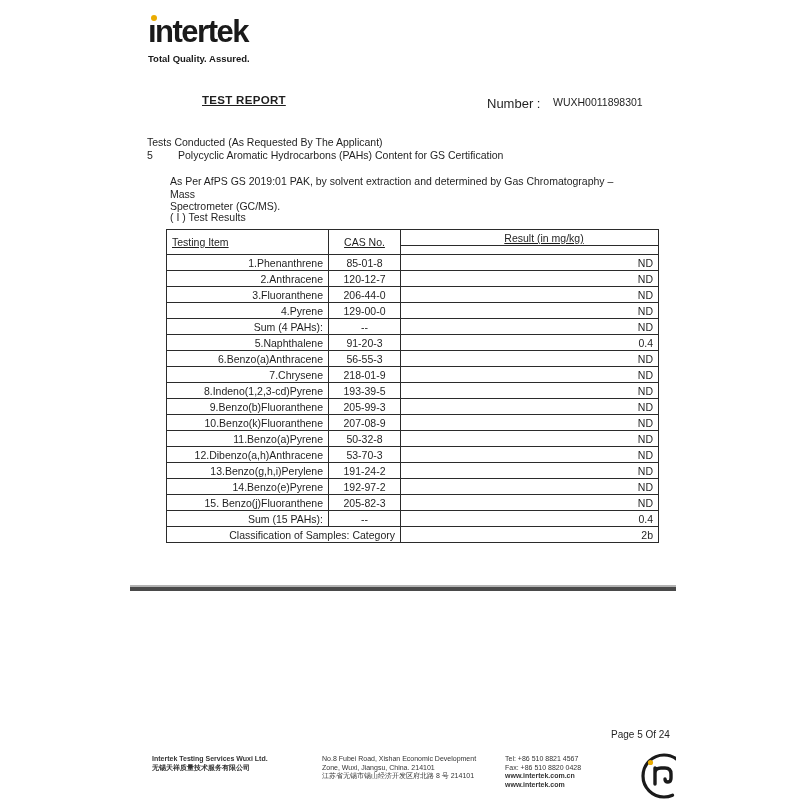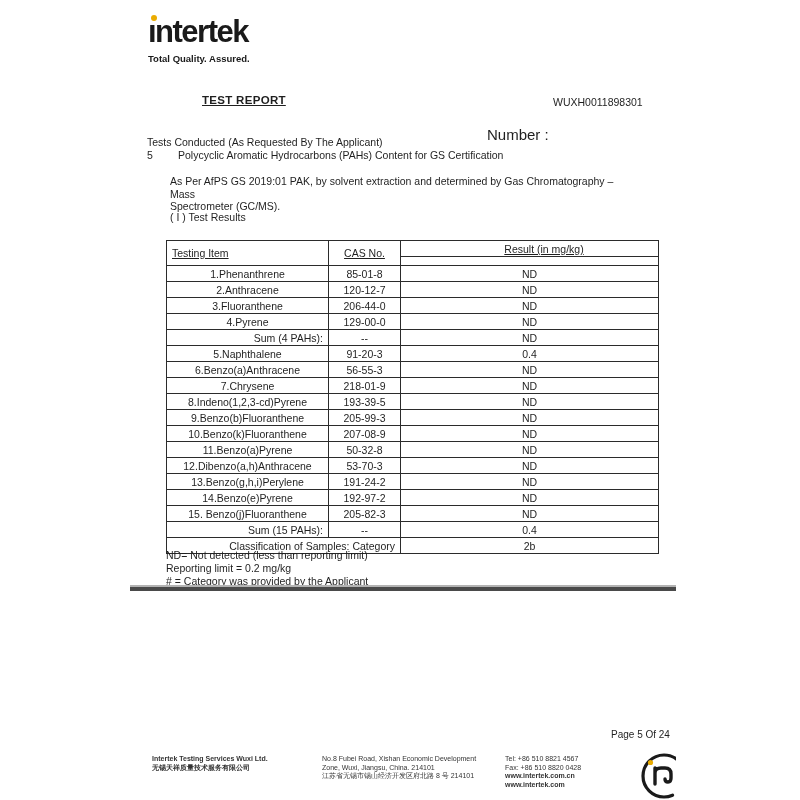--- a/index.html
+++ b/index.html
@@ -38,53 +38,53 @@
 
   
   .report-title {
     position: absolute;
     left: 202px; top: 94px;
     font-size: 11.5px;
     font-weight: bold;
     text-decoration: underline;
     letter-spacing: 0.3px;
   }
-  .number-label { position: absolute; left: 487px; top: 96px; font-size: 15px; margin-top: 30px; }
+  .number-label { position: absolute; left: 487px; top: 96px; font-size: 13px; }
   .number-value { position: absolute; left: 553px; top: 96px; font-size: 10.5px; }
 
   
   .t-conducted { position: absolute; left: 147px; top: 136px; font-size: 10.5px; }
   .sec-num     { position: absolute; left: 147px; top: 149px; font-size: 10.5px; }
   .sec-title   { position: absolute; left: 170px; top: 149px; font-size: 10.5px; padding-left: 8px; }
   .method      { position: absolute; left: 170px; top: 175px; width: 470px; font-size: 10.5px; line-height: 12.5px; }
   .results-label { position: absolute; left: 170px; top: 211px; font-size: 10.5px; }
 
   
   .results-table {
     position: absolute;
-    left: 166px; top: 240px;
+    left: 166px; top: 229px;
     border-collapse: collapse;
     font-size: 10.5px;
     color: #1f1f1f;
   }
   .results-table th, .results-table td {
     border: 1px solid #2b2b2b;
     padding: 0 5px;
     height: 16px;
     font-weight: normal;
     line-height: 14px;
   }
   .results-table th { text-decoration: underline; }
   th.h-item  { width: 162px; text-align: left; }
   th.h-cas   { width: 72px;  text-align: center; }
   th.h-result{ width: 258px; text-align: center; padding-left: 34px; }
   tr.subhead td { height: 9px; }
-  td.item-cell   { text-align: center; }
+  td.item-cell   { text-align: right; }
   td.cas-cell    { text-align: center; }
-  td.result-cell { text-align: center; }
+  td.result-cell { text-align: right; }
   tr.sum-row td.item-cell, td.class-cell {
     font-weight: normal;
     text-align: right;
   }
 
   
   .notes { position: absolute; left: 166px; top: 549px; font-size: 10.5px; line-height: 13px; }
 
   
   .separator {
@@ -230,25 +230,20 @@
           <td class="cell cas-cell">--</td>
           <td class="cell result-cell">0.4</td>
         </tr>
         <tr>
           <td class="cell class-cell" colspan="2">Classification of Samples: Category</td>
           <td class="cell result-cell">2b</td>
         </tr>
       </tbody>
   </table>
 
-  <div class="notes">
-    <div>ND= Not detected (less than reporting limit)</div>
-    <div>Reporting limit = 0.2 mg/kg</div>
-    <div># = Category was provided by the Applicant</div>
-  </div>
 
   <div class="separator"></div>
 
   <div class="page-num">Page 5 Of 24</div>
 
   <div class="footer">
     <div class="f-col f-company">
       <div>Intertek Testing Services Wuxi Ltd.</div>
       <div>无锡天祥质量技术服务有限公司</div>
     </div>

